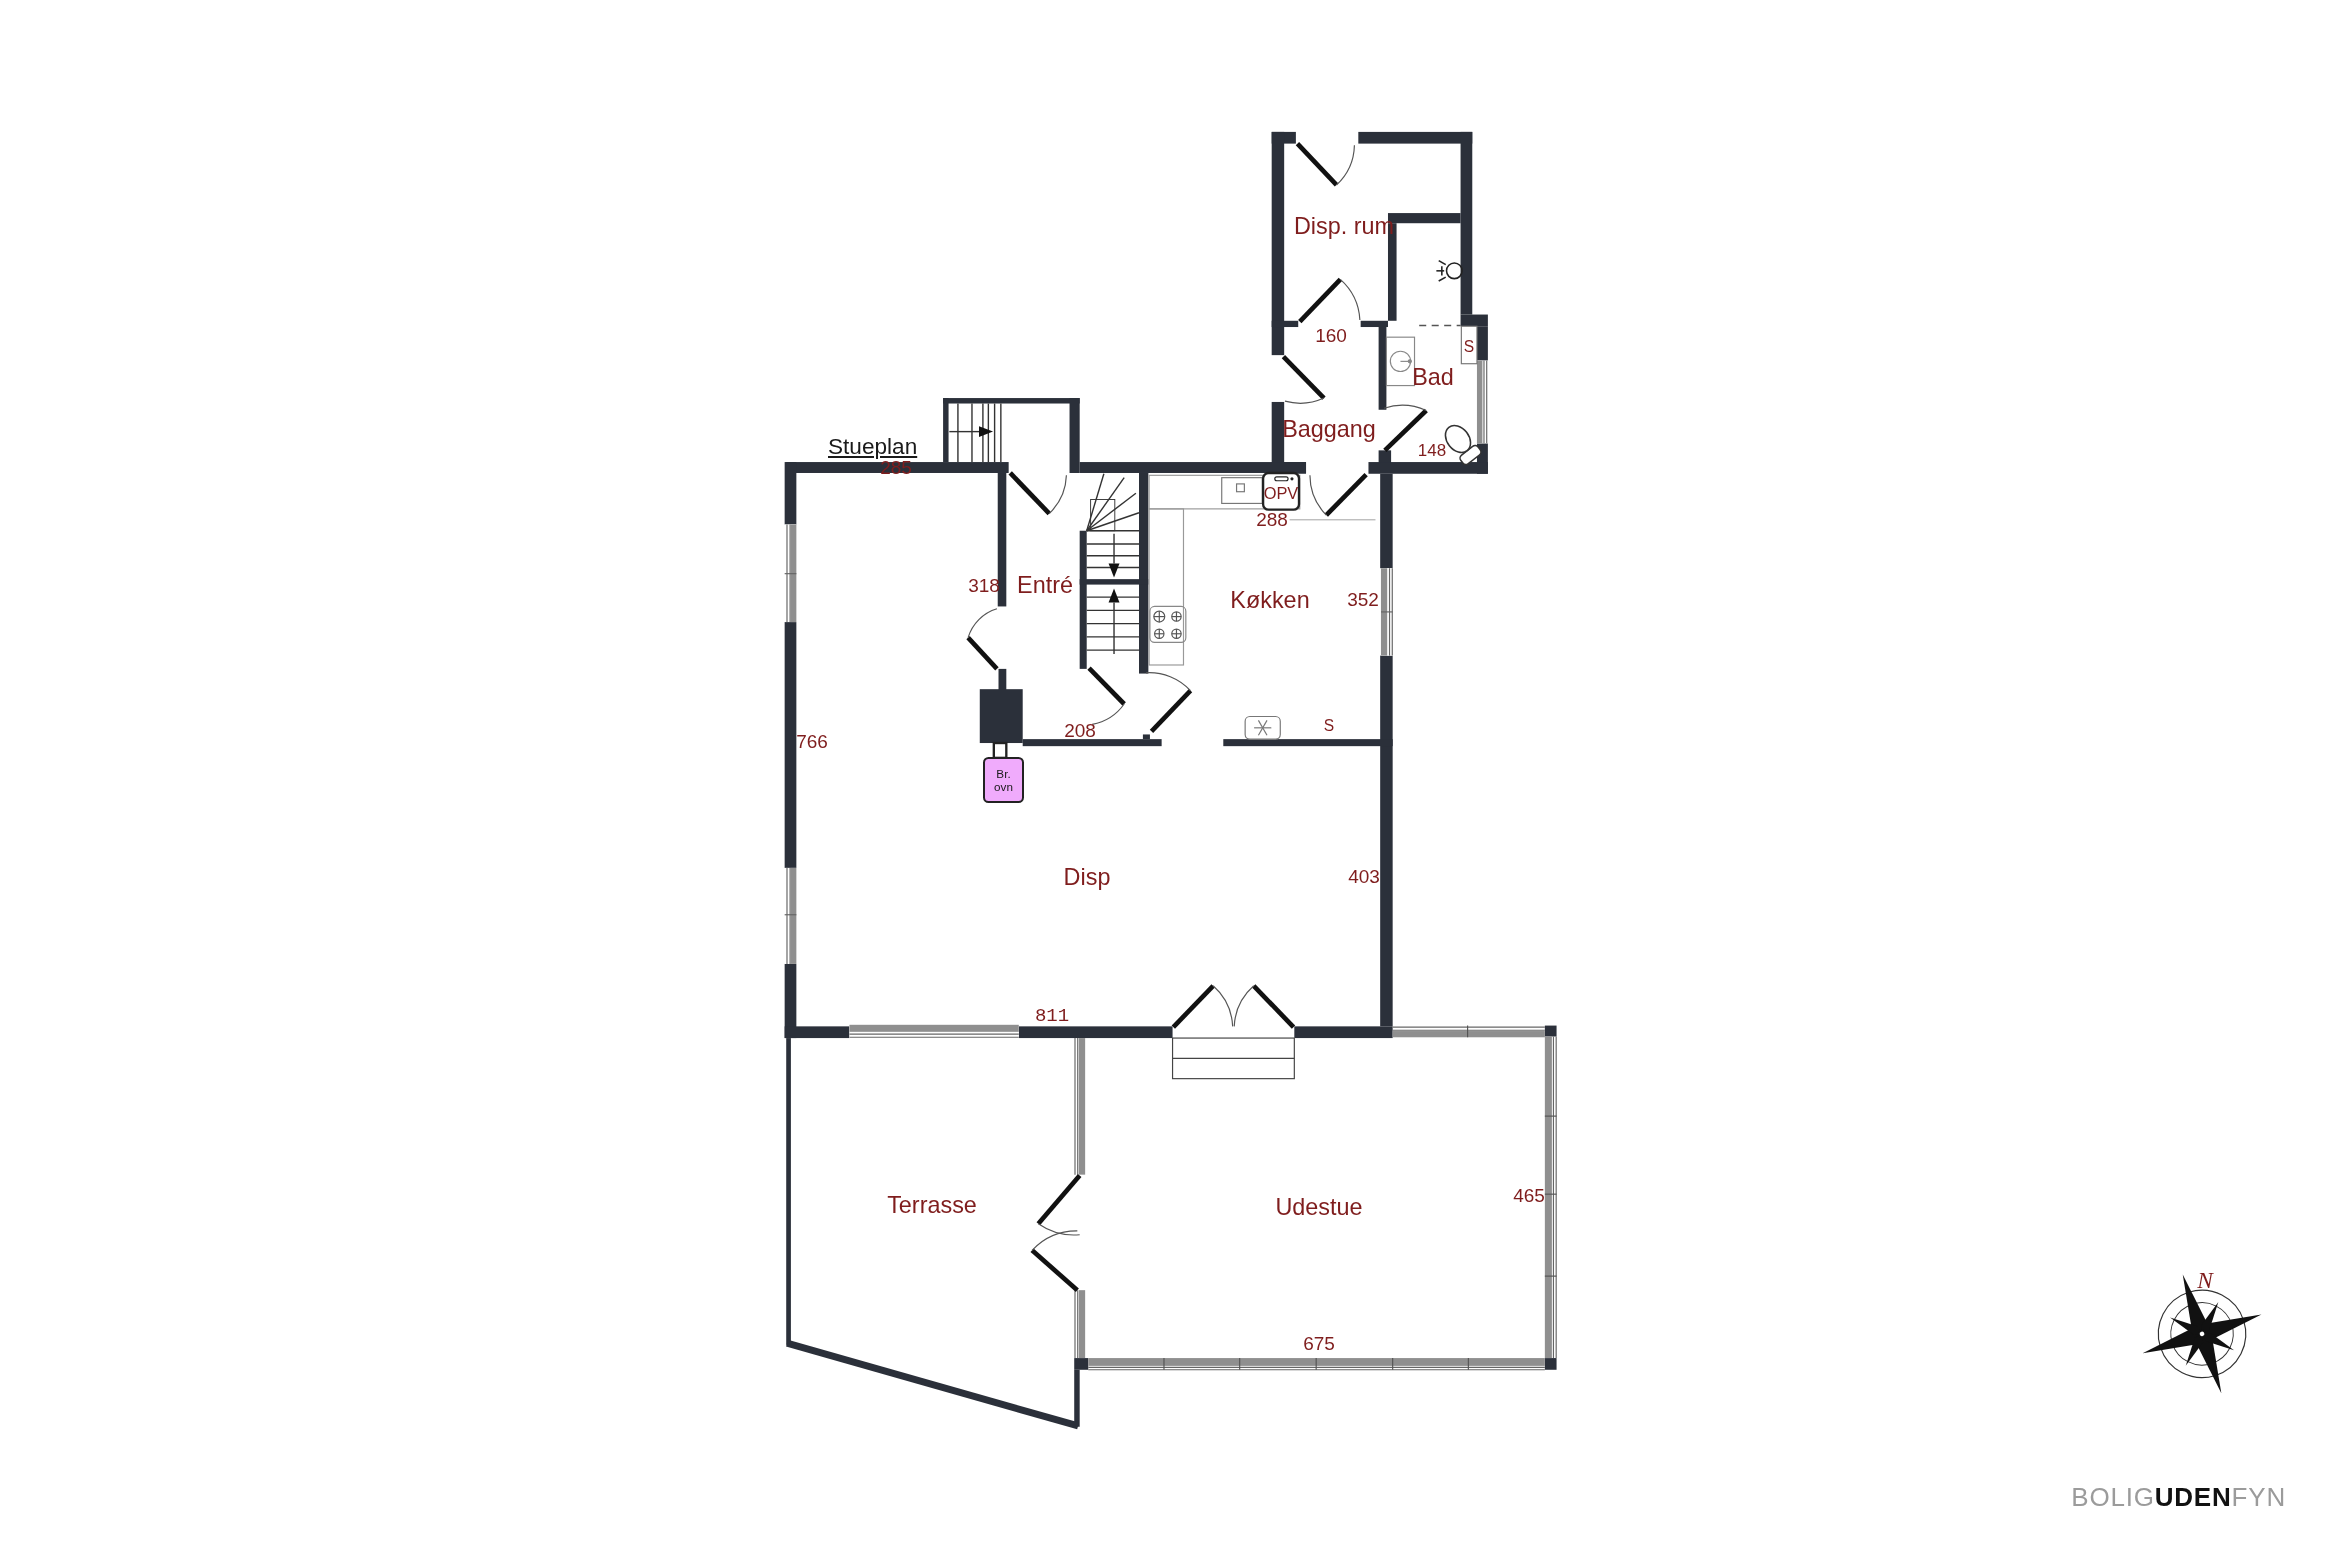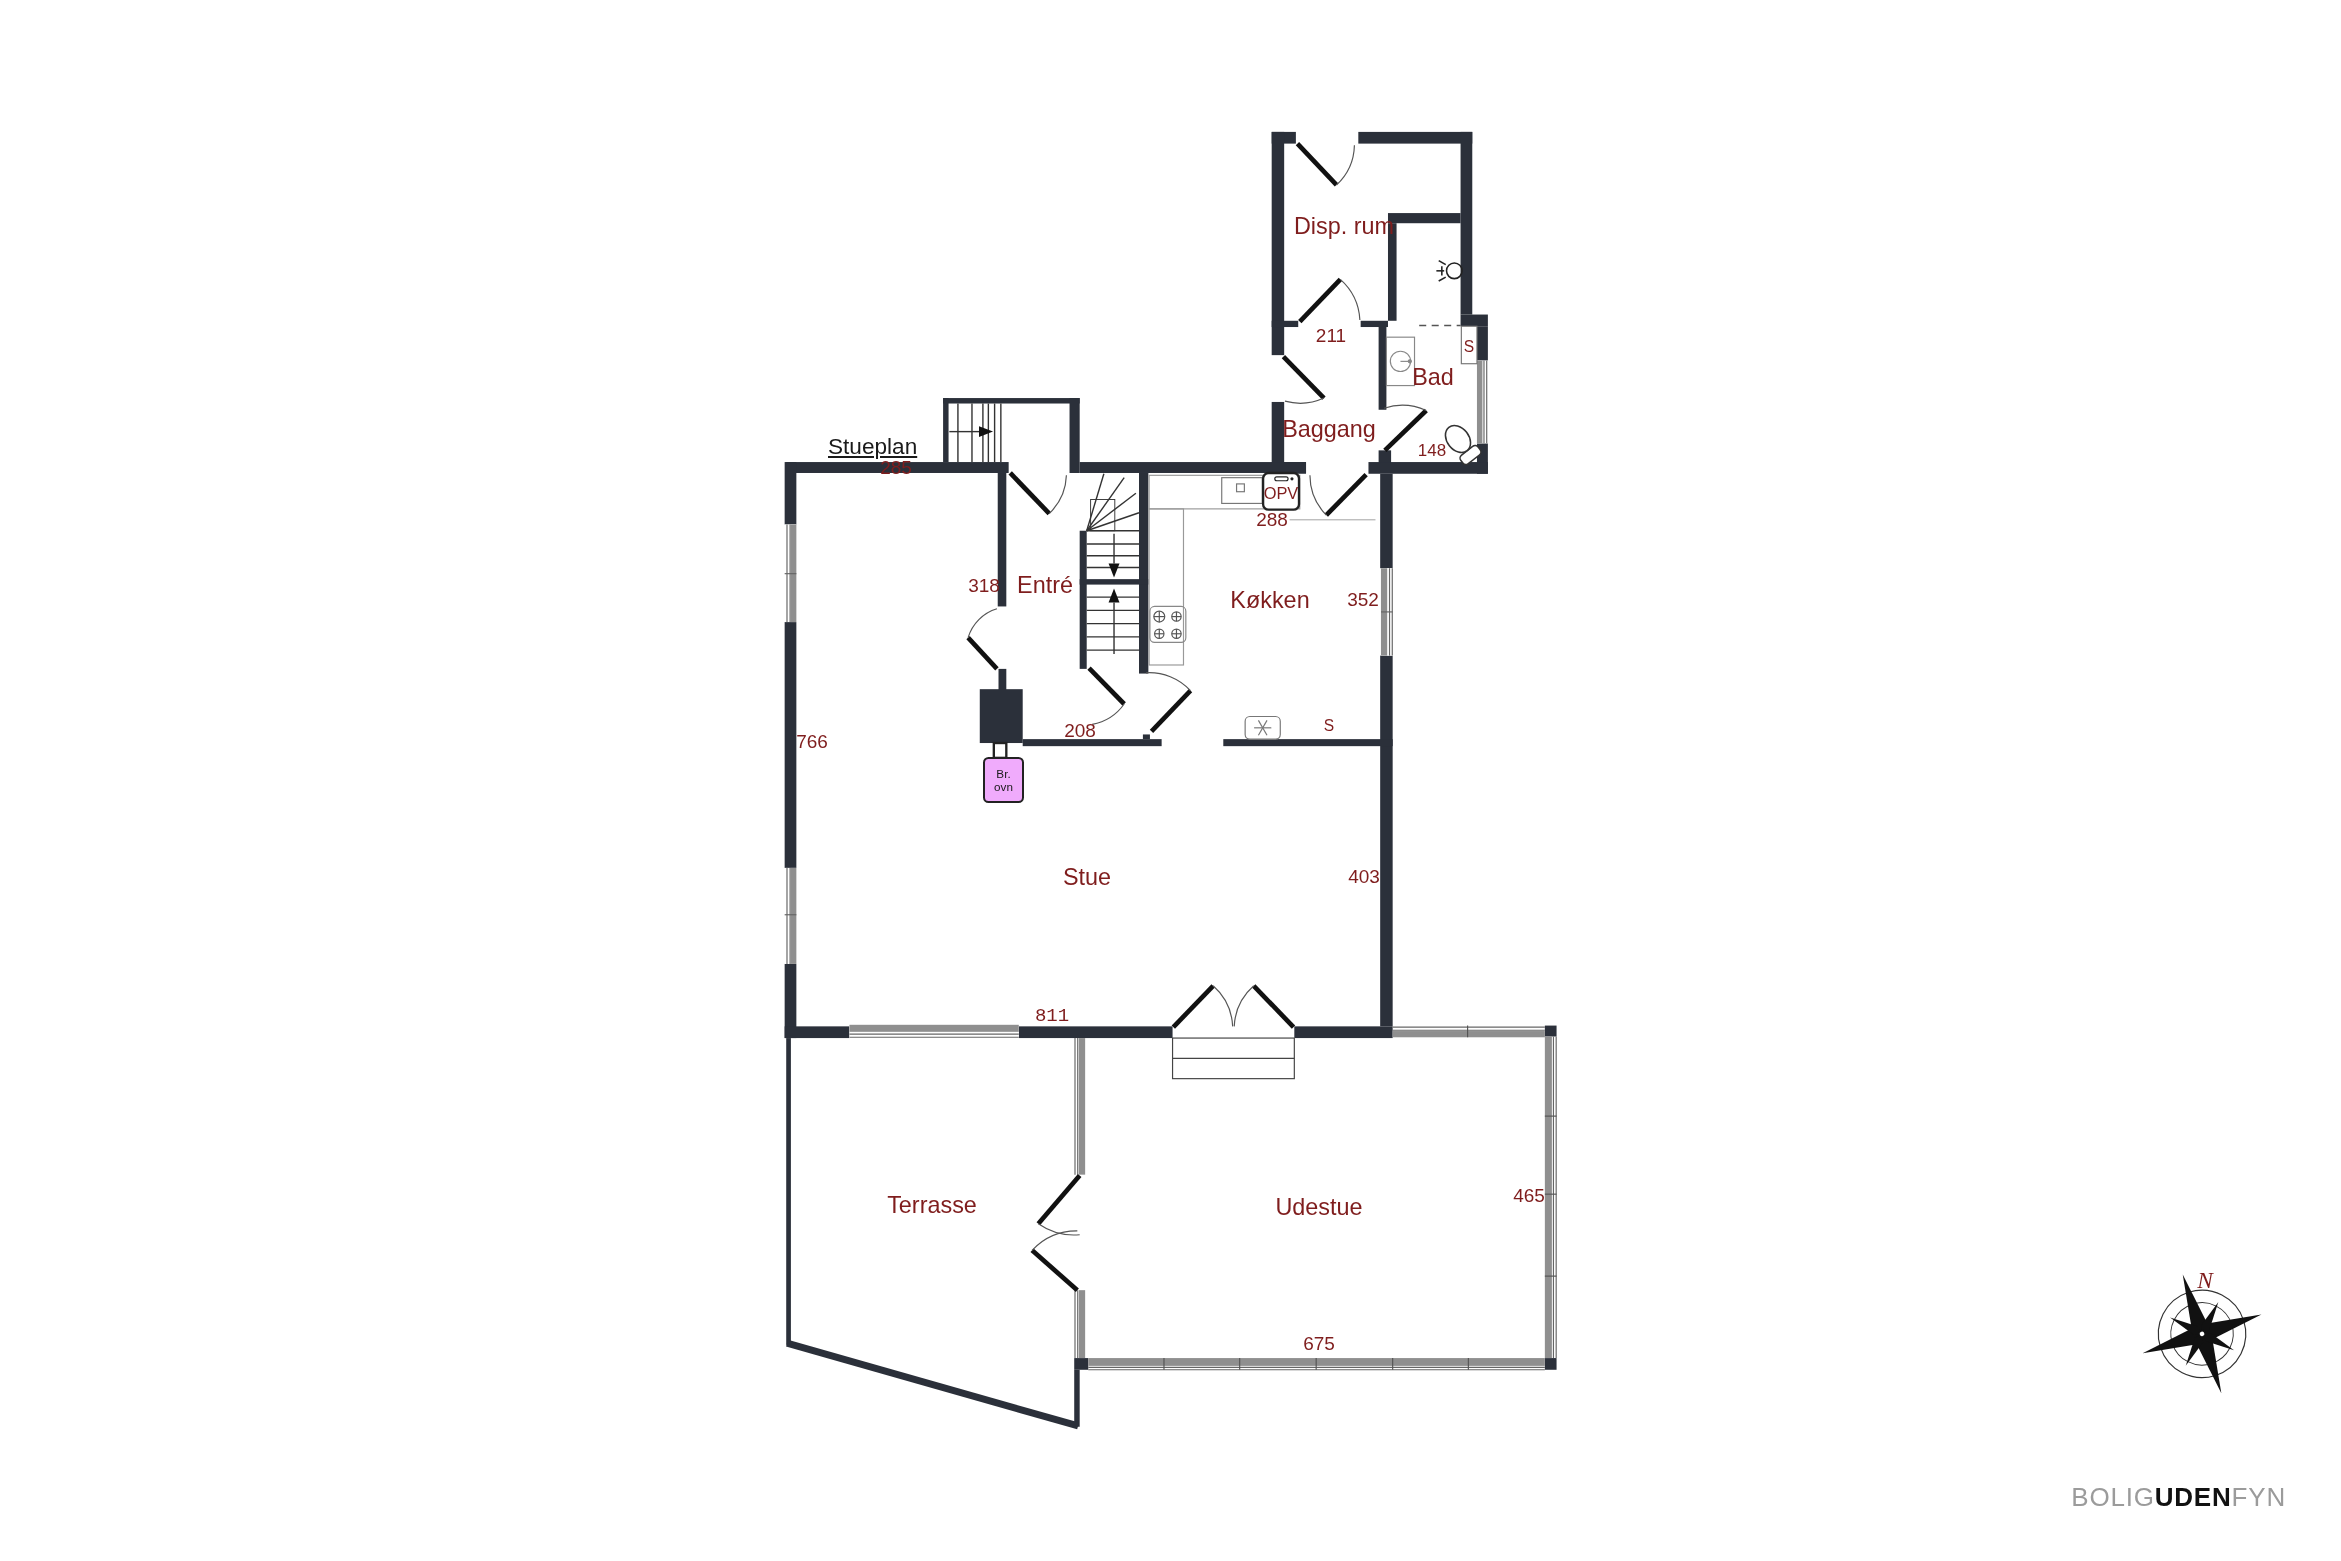--- a/index.html
+++ b/index.html
@@ -338,25 +338,25 @@
   </g>
 </svg>
 
 <div id="stueplan-label" class="noCenter">Stueplan</div>
 
 <div class="lbl room" style="left:1344px;top:226px;">Disp. rum</div>
 <div class="lbl room" style="left:1329px;top:429px;">Baggang</div>
 <div class="lbl room" style="left:1433px;top:377px;">Bad</div>
 <div class="lbl room" style="left:1045px;top:553px;margin-top:32px;">Entré</div>
 <div class="lbl room" style="left:1270px;top:600px;">Køkken</div>
-<div class="lbl room" style="left:1087px;top:877px;">Stue</div>
+<div class="lbl room" style="left:1087px;top:877px;">Disp</div>
 <div class="lbl room" style="left:932px;top:1205px;">Terrasse</div>
 <div class="lbl room" style="left:1319px;top:1207px;">Udestue</div>
 
-<div class="lbl meas" style="left:1331px;top:336px;">211</div>
+<div class="lbl meas" style="left:1331px;top:336px;">160</div>
 <div class="lbl small" style="left:1432px;top:451px;font-size:17px;">148</div>
 <div class="lbl meas" style="left:896px;top:468px;">285</div>
 <div class="lbl meas" style="left:1272px;top:520px;">288</div>
 <div class="lbl meas" style="left:984px;top:586px;">318</div>
 <div class="lbl meas" style="left:1363px;top:600px;">352</div>
 <div class="lbl meas" style="left:1080px;top:731px;">208</div>
 <div class="lbl meas" style="left:812px;top:742px;">766</div>
 <div class="lbl meas" style="left:1364px;top:877px;">403</div>
 <div class="lbl meas" style="left:1052px;top:1016px;font-family:Liberation Mono, monospace;">811</div>
 <div class="lbl meas" style="left:1529px;top:1196px;">465</div>

